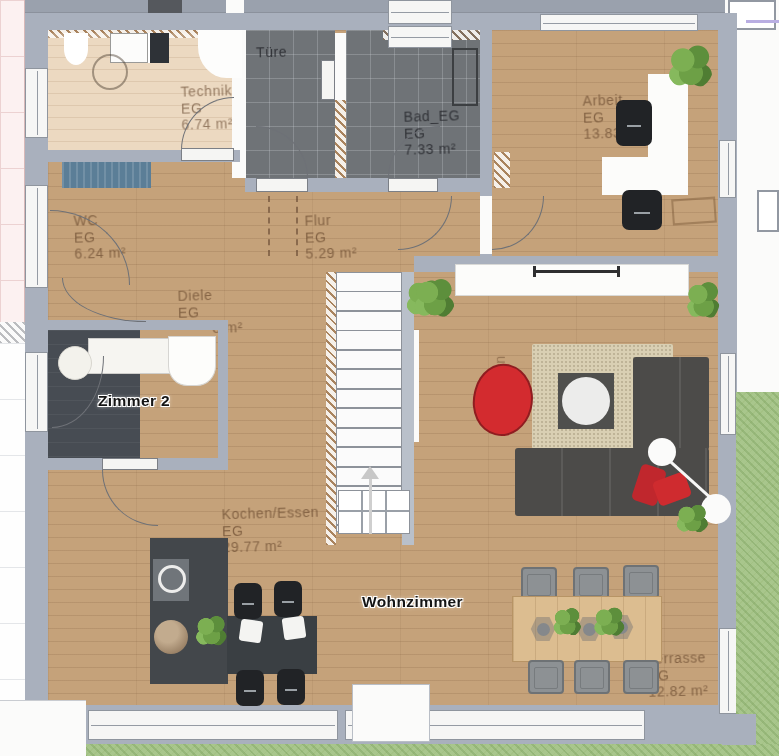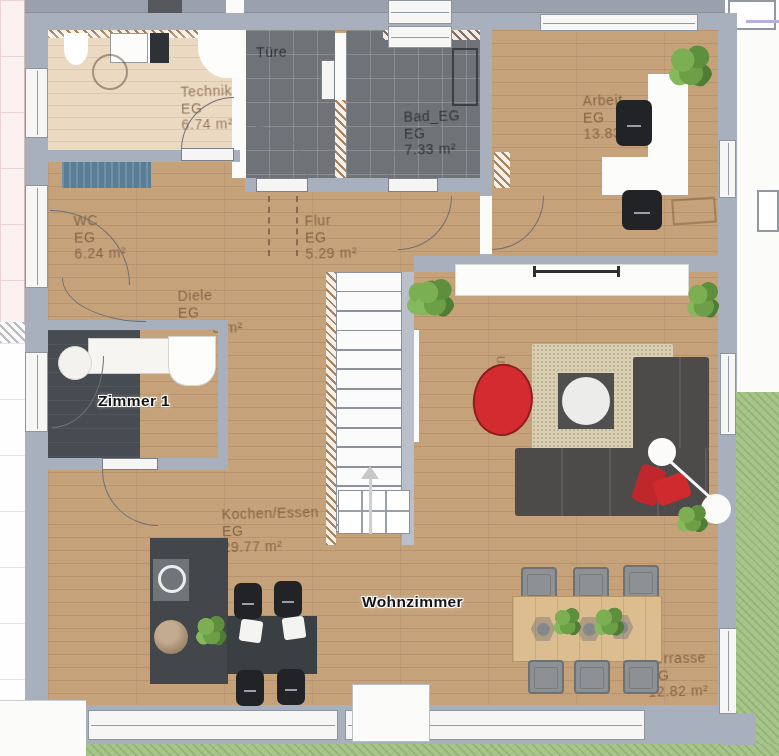--- a/index.html
+++ b/index.html
@@ -197,21 +197,21 @@
   <div class="abs" style="left:602px;top:157px;width:86px;height:38px;background:#fcfcfa;"></div>
   <div class="abs chair-b" style="left:616px;top:100px;width:36px;height:46px;"></div>
   <div class="abs chair-b" style="left:622px;top:190px;width:40px;height:40px;"></div>
   <div class="abs" style="left:672px;top:198px;width:44px;height:26px;border:2px solid rgba(128,94,60,.5);transform:rotate(-4deg);"></div>
   <div class="abs plant" style="left:666px;top:40px;width:48px;height:50px;"></div>
 
   <div class="abs" style="left:88px;top:338px;width:84px;height:36px;background:#f6f5f1;border:1px solid #cfcecb;"></div>
   <div class="abs" style="left:168px;top:336px;width:48px;height:50px;background:#fdfdfb;border:1px solid #d6d5d2;border-radius:0 0 40% 40%;"></div>
   <div class="abs circle" style="left:58px;top:346px;width:34px;height:34px;background:#f3f2ec;border:1px solid #d8d6cf;"></div>
   <div class="abs arc arc-br" style="left:52px;top:356px;width:52px;height:72px;"></div>
-  <div class="abs crisp" style="left:98px;top:392px;">Zimmer 1</div>
+  <div class="abs crisp" style="left:98px;top:392px;">Zimmer 2</div>
 
   <div class="abs" style="left:150px;top:538px;width:78px;height:146px;background:#43474b;"></div>
   <div class="abs" style="left:153px;top:559px;width:36px;height:42px;background:#70757a;"></div>
   <div class="abs circle" style="left:158px;top:565px;width:28px;height:28px;border:3px solid #ededec;background:transparent;"></div>
   <div class="abs circle" style="left:154px;top:620px;width:34px;height:34px;background:radial-gradient(circle at 40% 35%,#c2ab8e 0 35%,#8a7157 90%);"></div>
   <div class="abs plant" style="left:194px;top:612px;width:34px;height:36px;"></div>
   <div class="abs" style="left:227px;top:616px;width:90px;height:58px;background:#3a3f43;"></div>
   <div class="abs chair-b" style="left:234px;top:583px;width:28px;height:36px;"></div>
   <div class="abs chair-b" style="left:274px;top:581px;width:28px;height:36px;"></div>
   <div class="abs chair-b" style="left:236px;top:670px;width:28px;height:36px;"></div>

